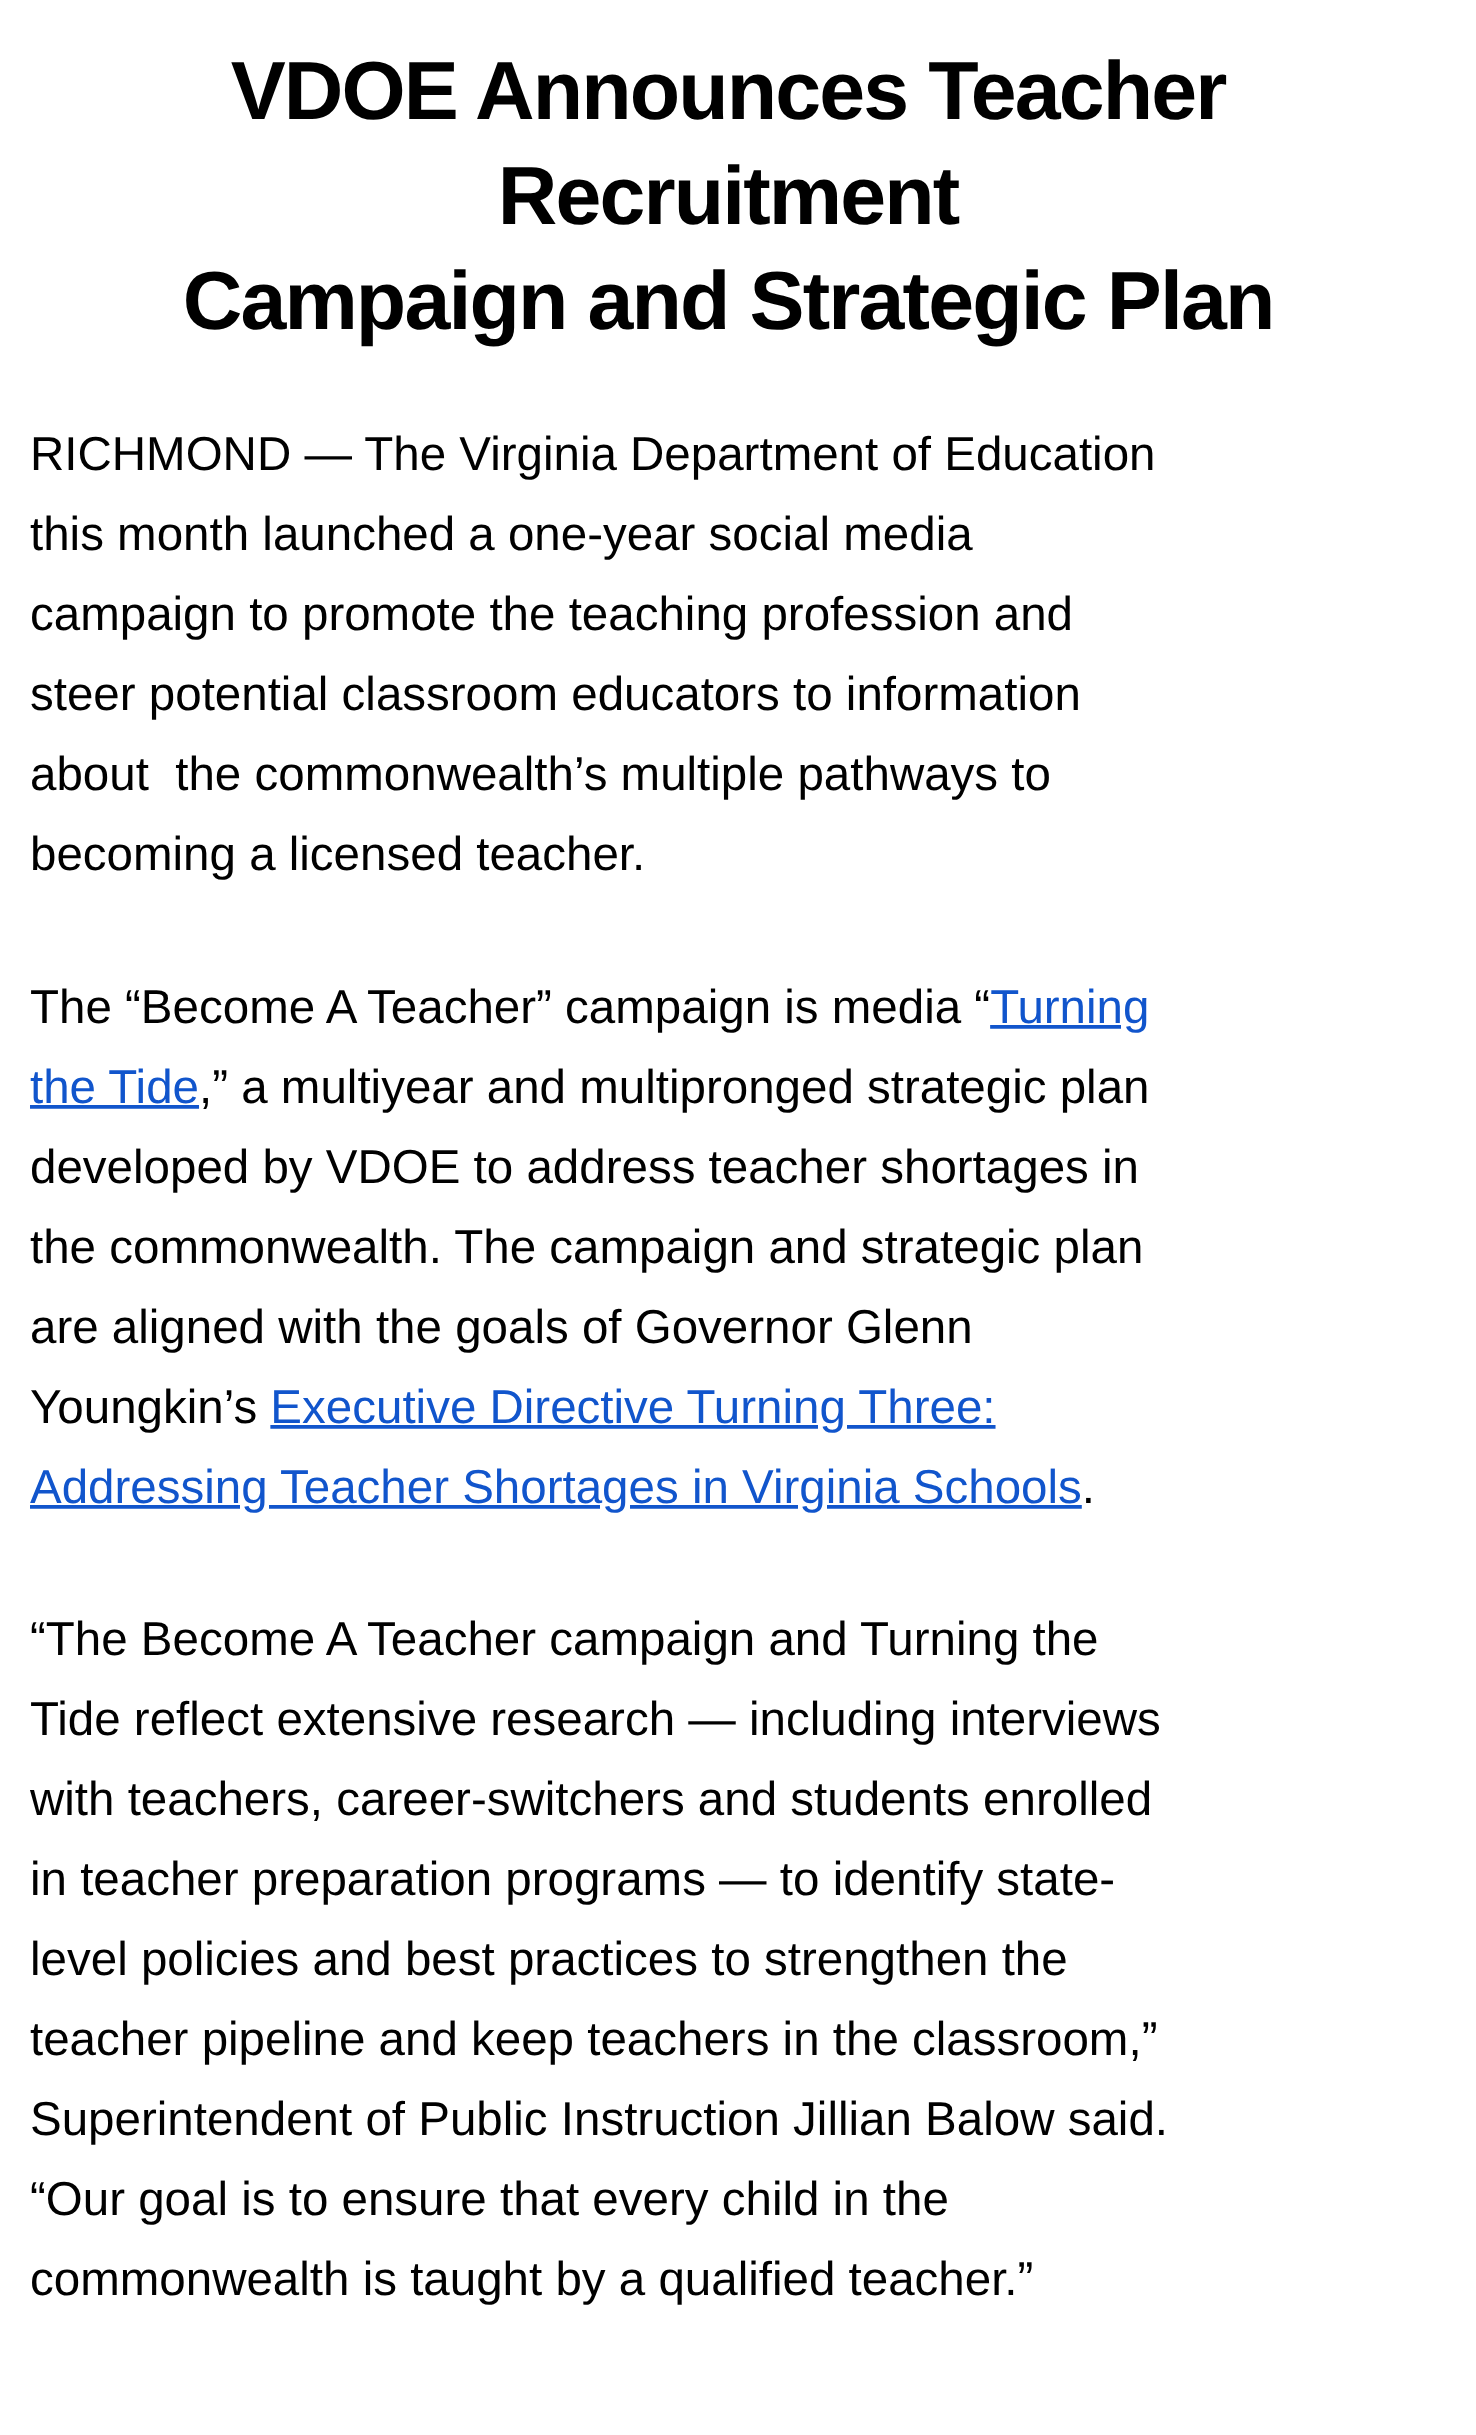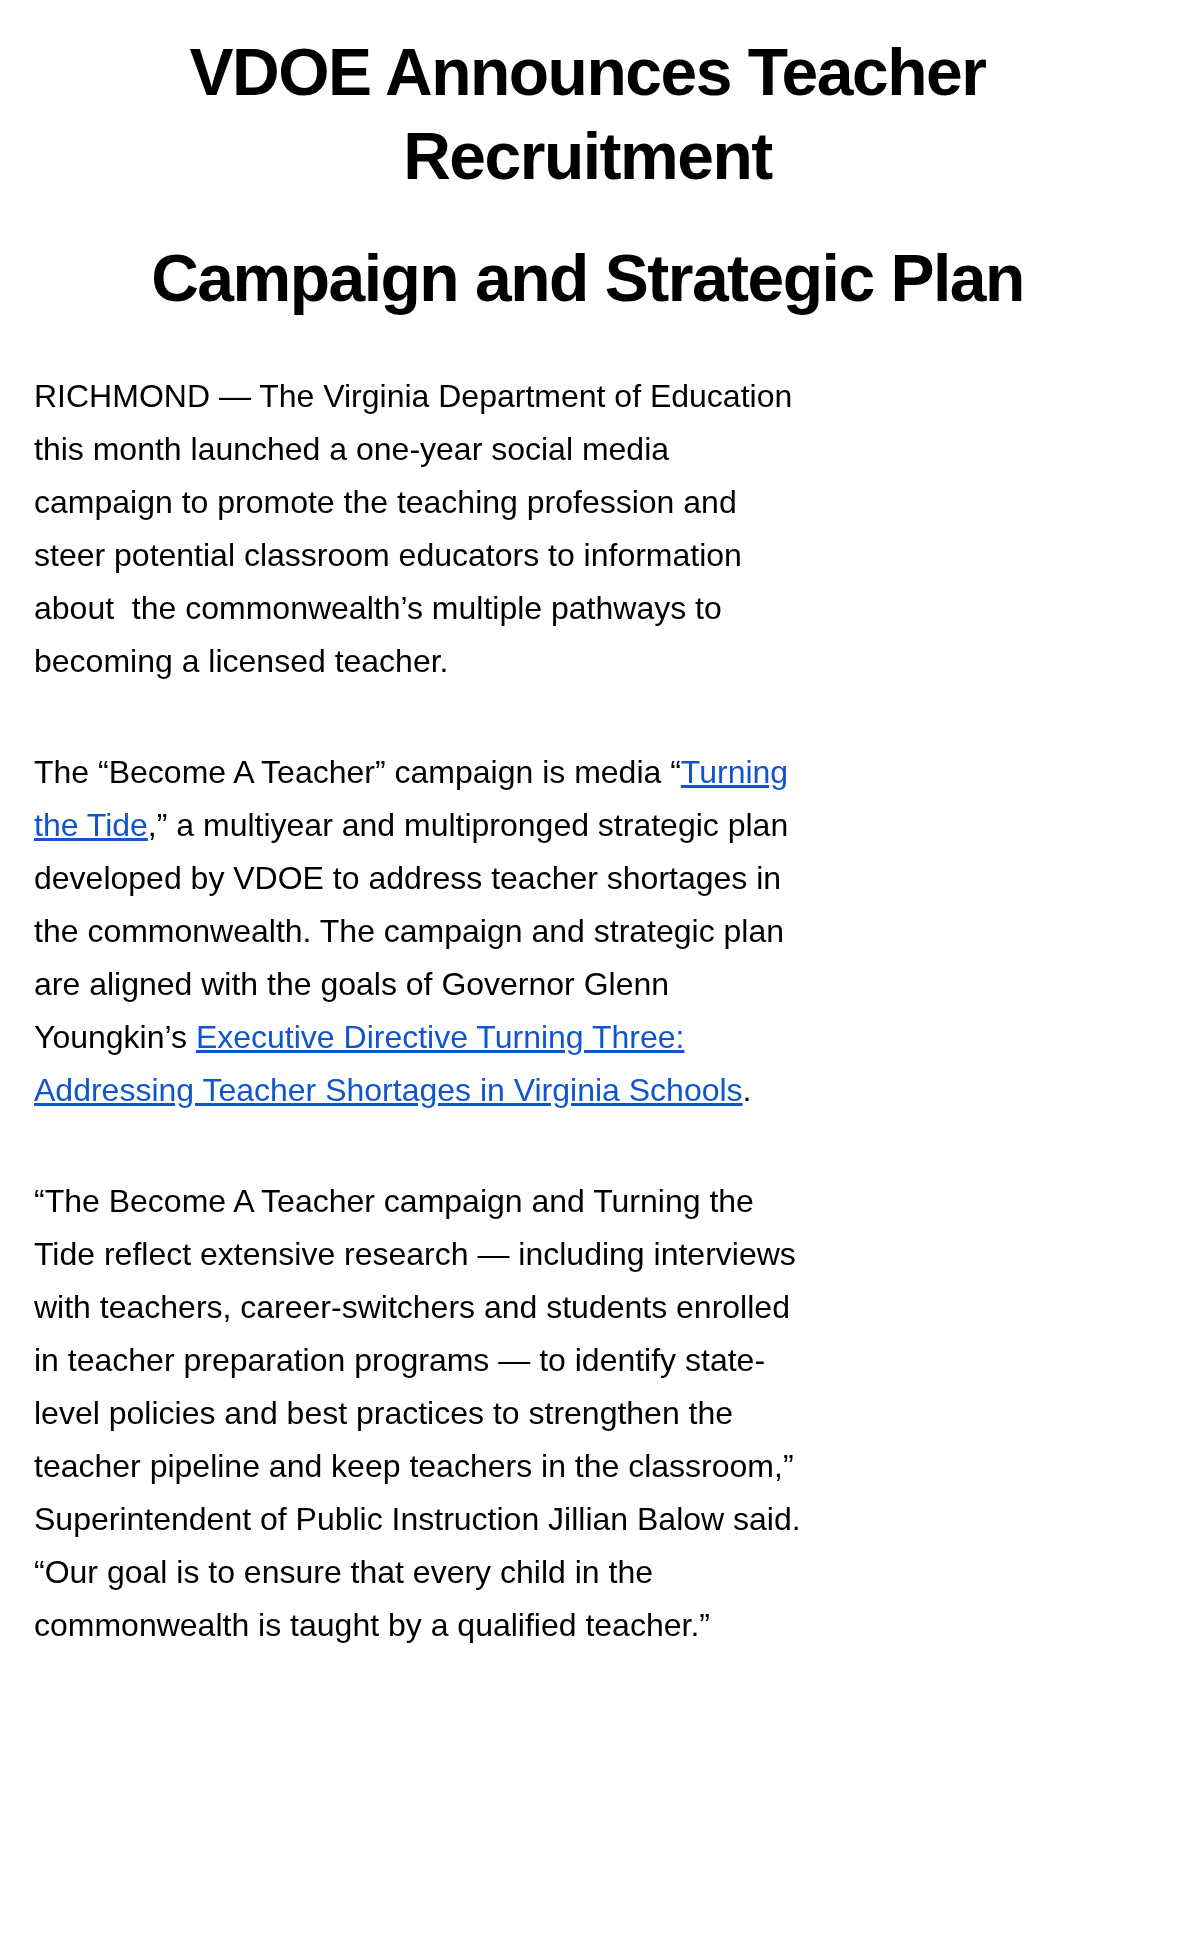--- a/index.html
+++ b/index.html
@@ -6,44 +6,43 @@
     margin: 0;
     padding: 0;
     background: #ffffff;
   }
   .page {
     box-sizing: border-box;
     width: 1181px;
     min-height: 1948px;
     background: var(--page-bg, #ffffff);
     color: var(--text-color, #000000);
-    padding: 30px 40px 20px 34px;
+    padding: 30px 40px 20px 24px;
     font-family: "Liberation Sans", "DejaVu Sans", sans-serif;
     overflow: hidden;
   }
   h1.title {
     font-family: "Liberation Sans", sans-serif;
     font-weight: 700;
     font-size: 66px;
     line-height: 84px;
     letter-spacing: -1.5px;
     text-align: center;
     margin: 0;
     white-space: pre-wrap;
     color: var(--text-color, #000000);
   }
   h1.title-2 {
-    margin-top: 38px;
   }
   article.body {
     margin-top: 50px;
   }
   article.body p {
-    font-size: 32px;
-    line-height: 53px;
+    font-size: 38px;
+    line-height: 64px;
     margin: 0 0 58px 0;
     white-space: pre-wrap;
     color: var(--text-color, #000000);
   }
   article.body p:last-child {
     margin-bottom: 12px;
   }
   a.link {
     color: var(--link-color, #1155cc);
     text-decoration: underline;

